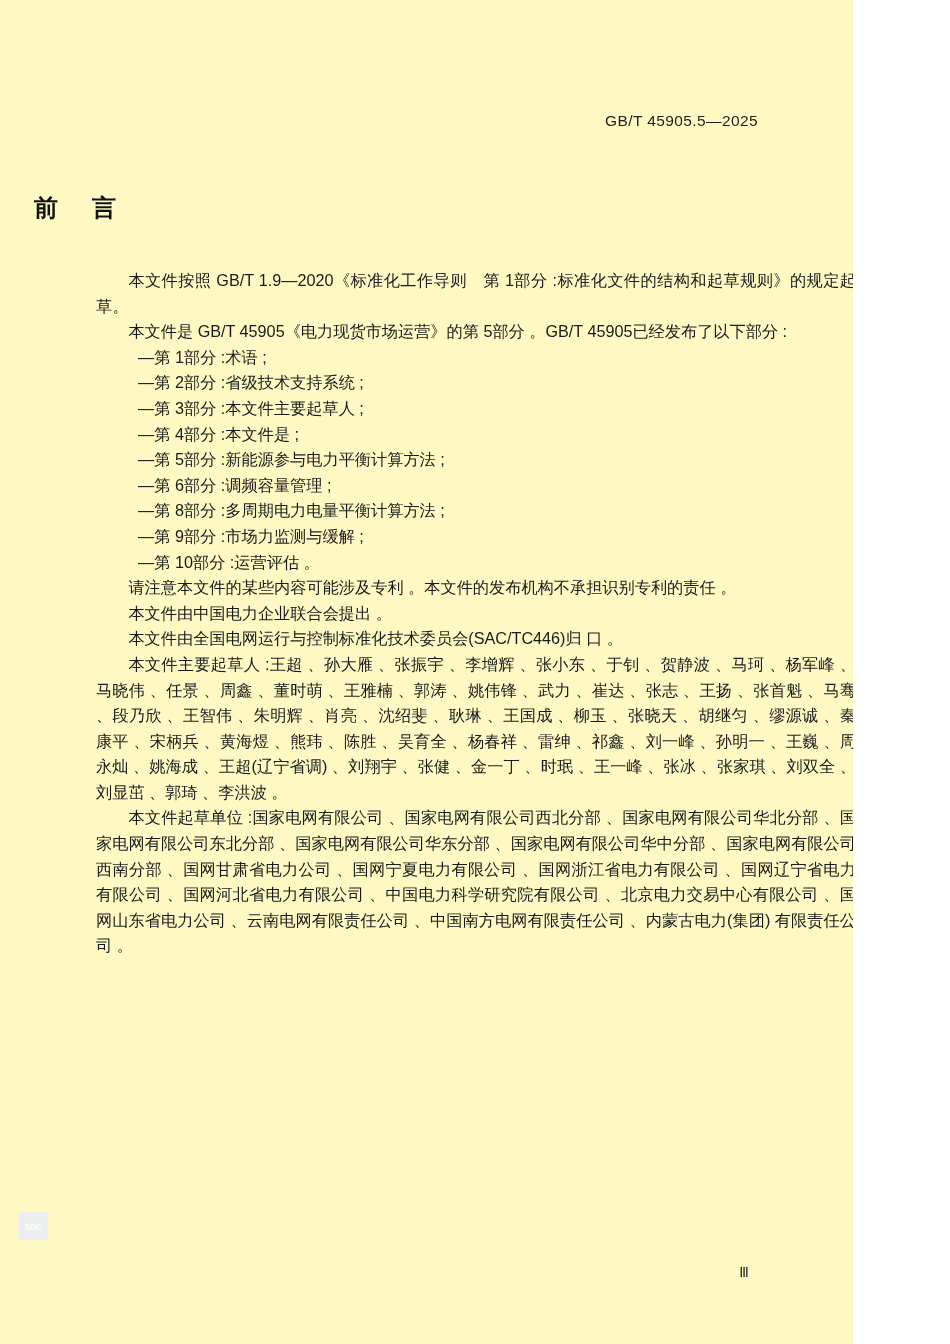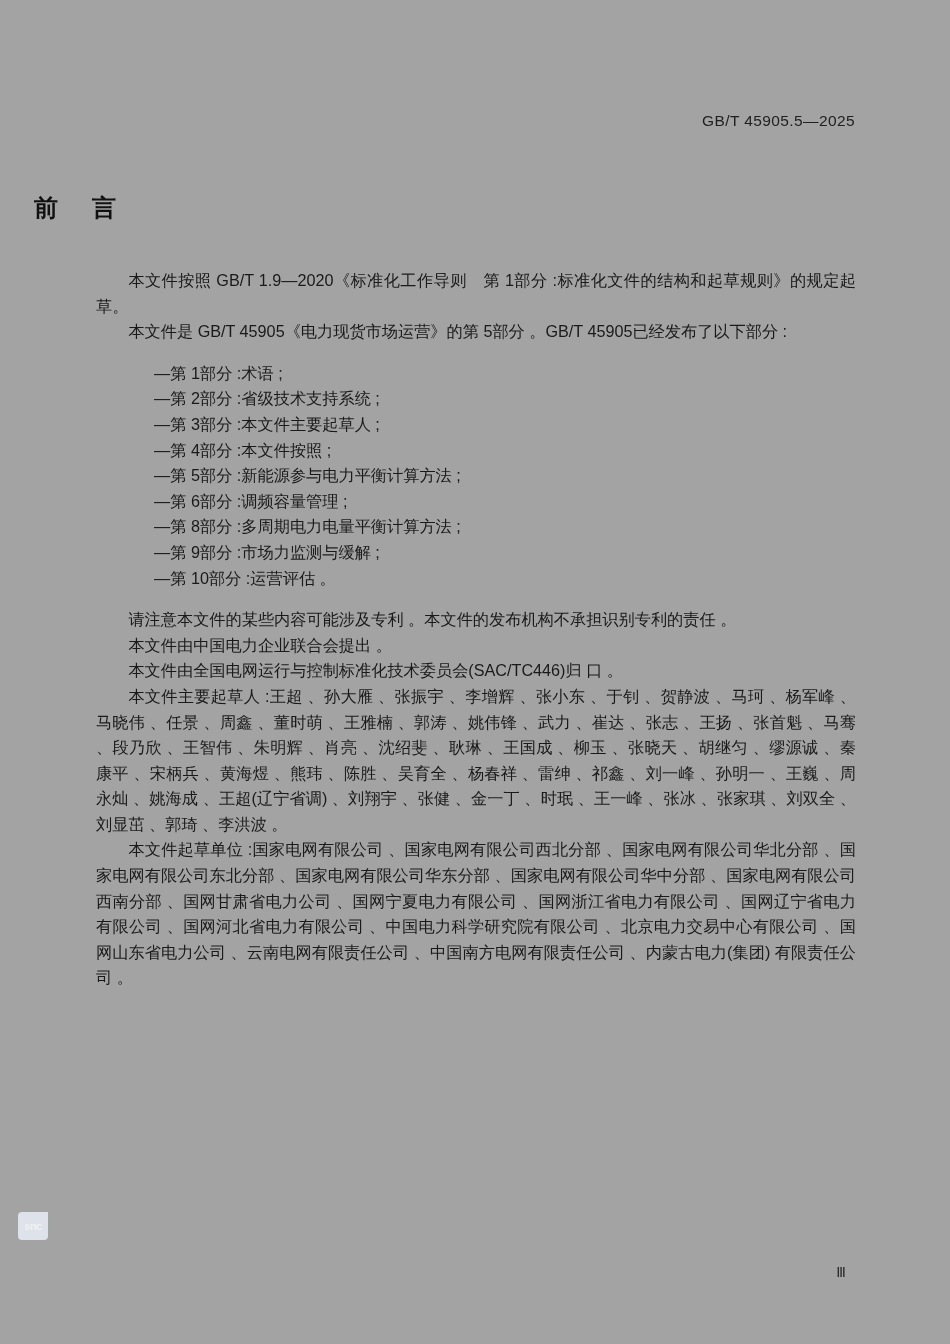--- a/index.html
+++ b/index.html
@@ -6,23 +6,23 @@
     margin: 0;
     padding: 0;
     background: #ffffff;
   }
   body {
     font-family: "Liberation Sans", "DejaVu Sans", sans-serif;
     color: #1a1a1a;
   }
   .page {
     position: relative;
-    width: 950px;
+    width: 853px;
     height: 1344px;
-    background: #a3a3a3;
+    background: #fef9c3;
     overflow: hidden;
     box-sizing: border-box;
   }
 
   
   .running-header {
     position: absolute;
     top: 112px;
     right: 95px;
     font-size: 15.5px;
@@ -65,21 +65,21 @@
   }
   p.para {
     text-indent: 2em;
   }
   p.listitem {
     padding-left: 2.6em;
     text-indent: 0;
     text-align: left;
   }
   .list-group {
-    margin: 16px;
+    margin: 0;
   }
 
   
   .page-number {
     position: absolute;
     bottom: 64px;
     right: 104px;
     font-size: 14px;
     color: #2a2a2a;
   }
@@ -116,21 +116,21 @@
   <div class="body-block">
 
     <p class="para">本文件按照 GB/T 1.9—2020《标准化工作导则　第 1部分 :标准化文件的结构和起草规则》的规定起草。</p>
 
     <p class="para">本文件是 GB/T 45905《电力现货市场运营》的第 5部分 。GB/T 45905已经发布了以下部分 :</p>
 
     <div class="list-group">
       <p class="listitem">—第 1部分 :术语 ;</p>
       <p class="listitem">—第 2部分 :省级技术支持系统 ;</p>
       <p class="listitem">—第 3部分 :本文件主要起草人 ;</p>
-      <p class="listitem">—第 4部分 :本文件按照 ;</p>
+      <p class="listitem">—第 4部分 :本文件是 ;</p>
       <p class="listitem">—第 5部分 :新能源参与电力平衡计算方法 ;</p>
       <p class="listitem">—第 6部分 :调频容量管理 ;</p>
       <p class="listitem">—第 8部分 :多周期电力电量平衡计算方法 ;</p>
       <p class="listitem">—第 9部分 :市场力监测与缓解 ;</p>
       <p class="listitem">—第 10部分 :运营评估 。</p>
     </div>
 
     <p class="para">请注意本文件的某些内容可能涉及专利 。本文件的发布机构不承担识别专利的责任 。</p>
 
     <p class="para">本文件由中国电力企业联合会提出 。</p>

